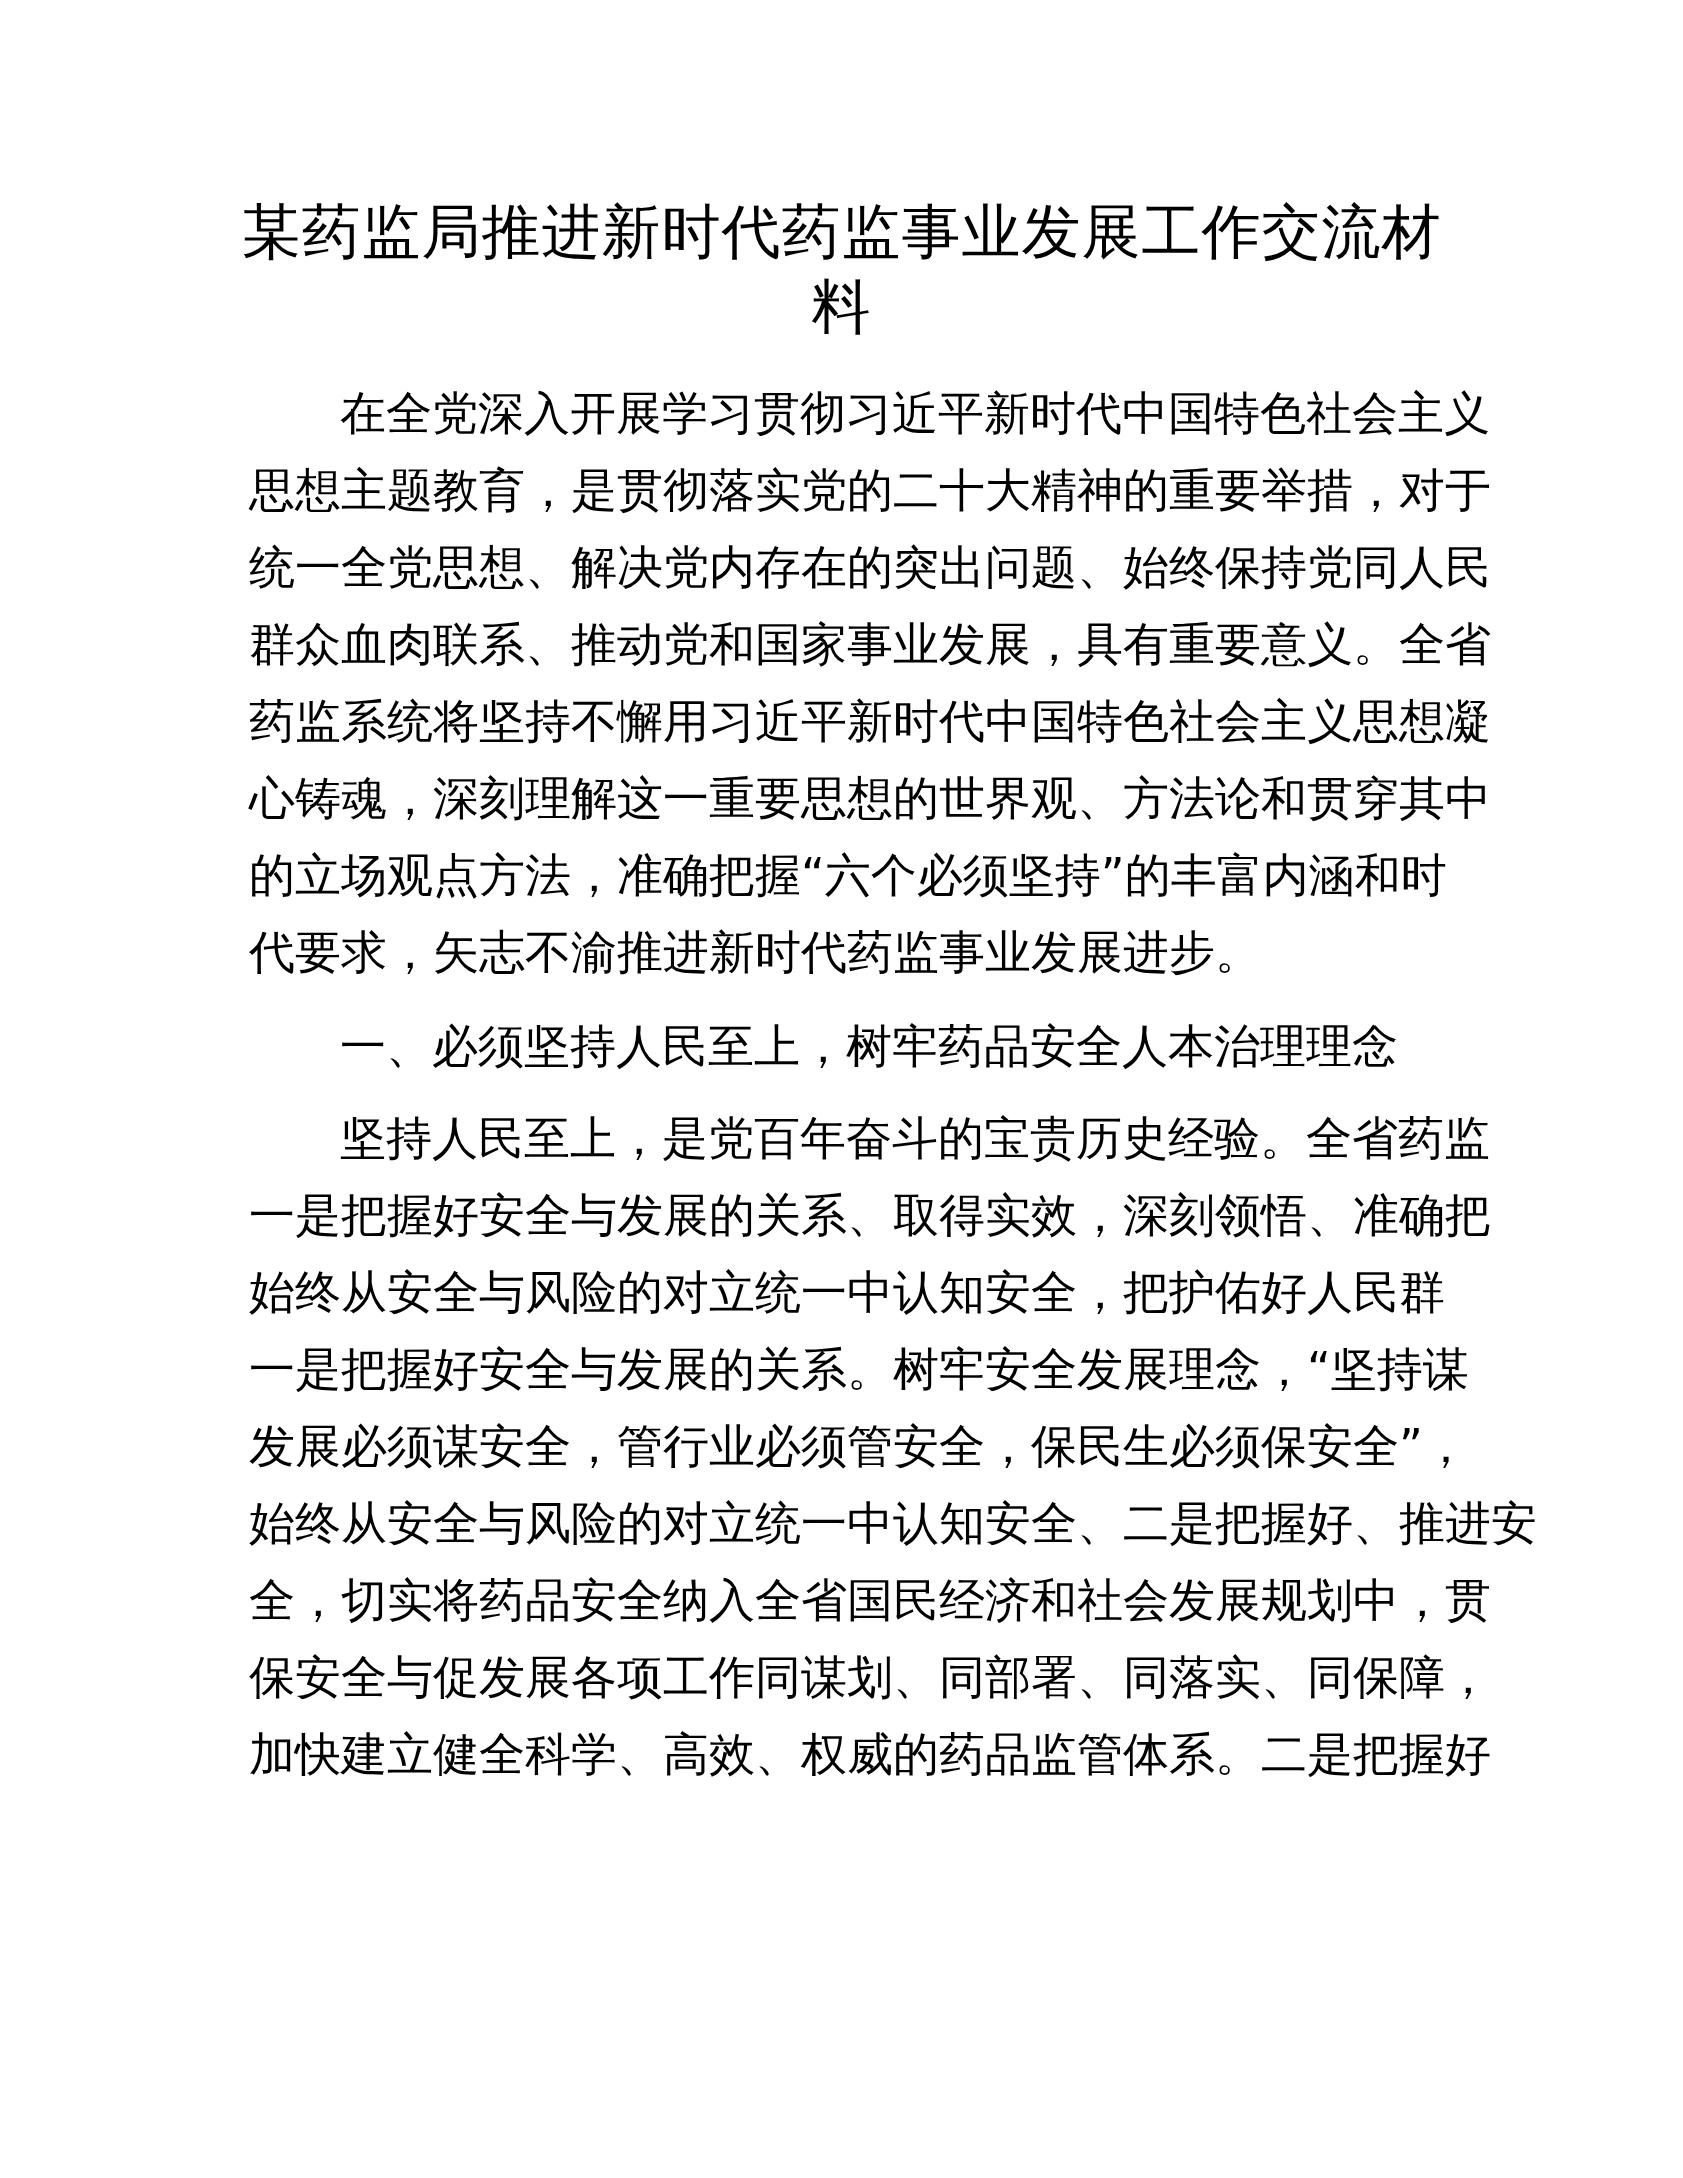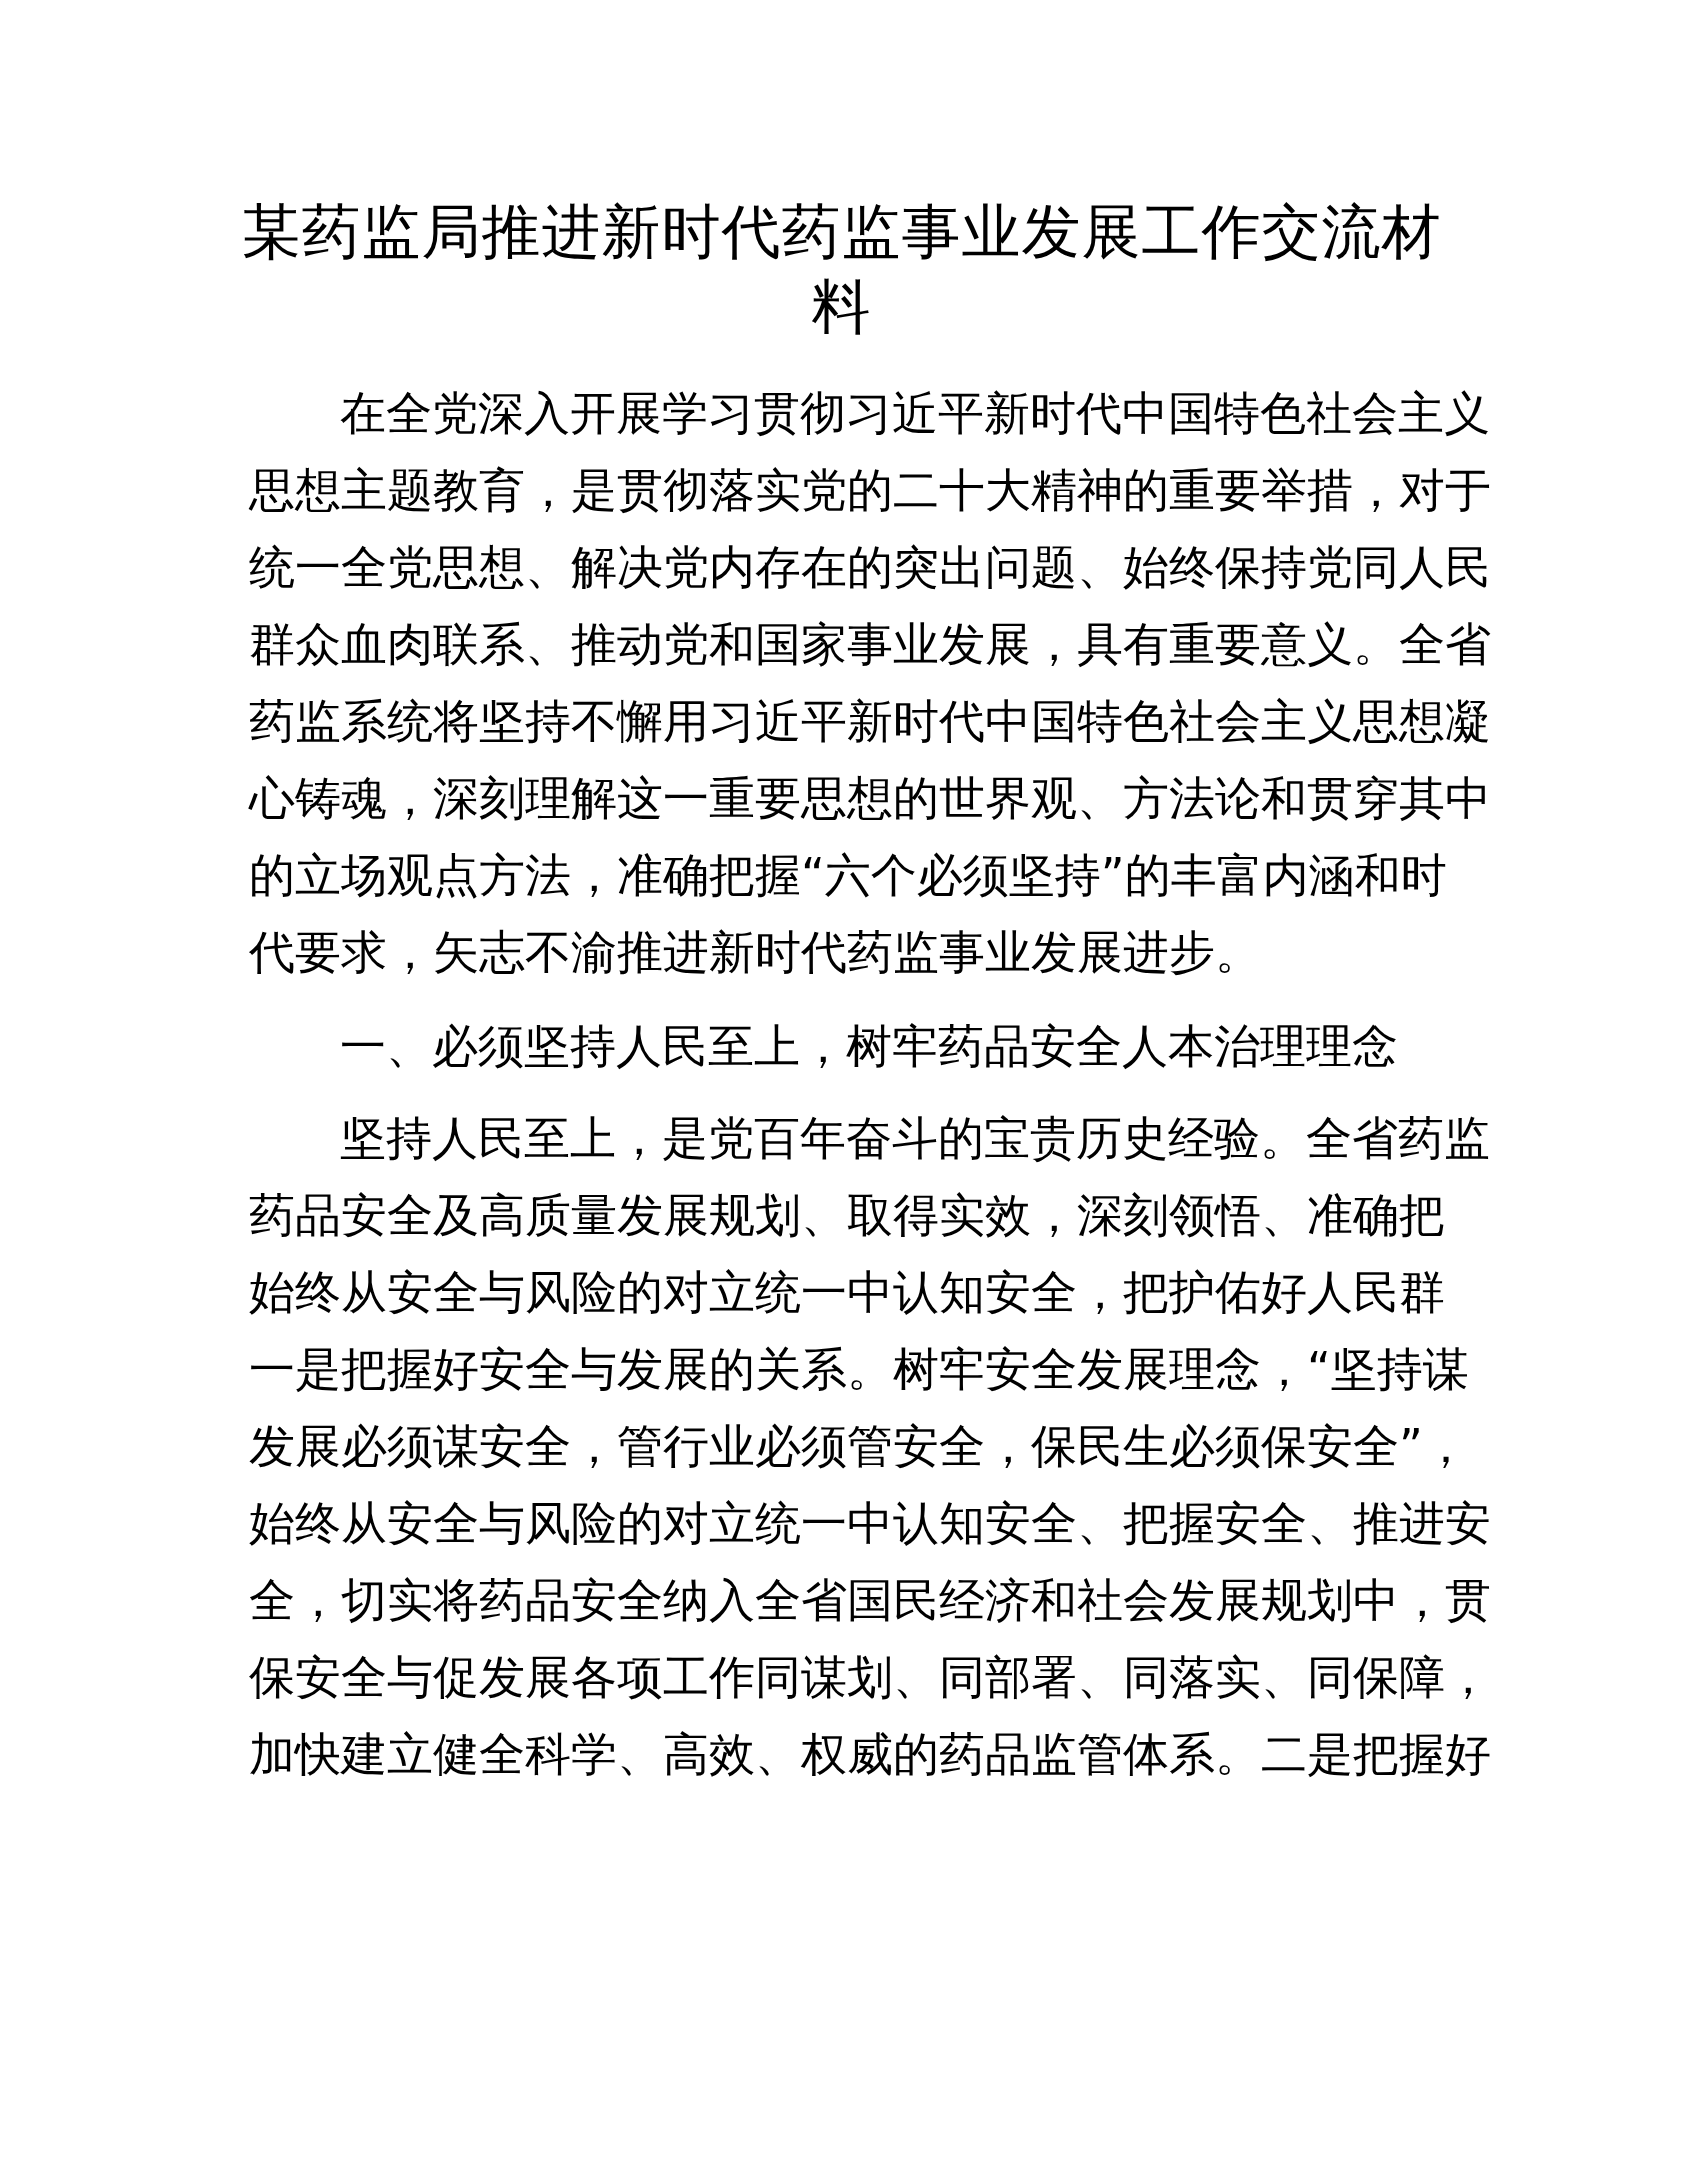--- a/index.html
+++ b/index.html
@@ -89,24 +89,24 @@
     <span class="line">统一全党思想、解决党内存在的突出问题、始终保持党同人民</span>
     <span class="line">群众血肉联系、推动党和国家事业发展，具有重要意义。全省</span>
     <span class="line">药监系统将坚持不懈用习近平新时代中国特色社会主义思想凝</span>
     <span class="line">心铸魂，深刻理解这一重要思想的世界观、方法论和贯穿其中</span>
     <span class="line">的立场观点方法，准确把握“六个必须坚持”的丰富内涵和时</span>
     <span class="line last">代要求，矢志不渝推进新时代药监事业发展进步。</span>
   </div>
 
   <div class="body-block" id="p2">
     <span class="line indent">坚持人民至上，是党百年奋斗的宝贵历史经验。全省药监</span>
-    <span class="line">药品安全及高质量发展规划、取得实效，深刻领悟、准确把</span>
+    <span class="line">一是把握好安全与发展的关系、取得实效，深刻领悟、准确把</span>
     <span class="line">始终从安全与风险的对立统一中认知安全，把护佑好人民群</span>
     <span class="line">一是把握好安全与发展的关系。树牢安全发展理念，“坚持谋</span>
     <span class="line">发展必须谋安全，管行业必须管安全，保民生必须保安全”，</span>
-    <span class="line">始终从安全与风险的对立统一中认知安全、把握安全、推进安</span>
+    <span class="line">始终从安全与风险的对立统一中认知安全、二是把握好、推进安</span>
     <span class="line">全，切实将药品安全纳入全省国民经济和社会发展规划中，贯</span>
     <span class="line">保安全与促发展各项工作同谋划、同部署、同落实、同保障，</span>
     <span class="line">加快建立健全科学、高效、权威的药品监管体系。二是把握好</span>
   </div>
 
 </div>
 
 
 </body></html>

